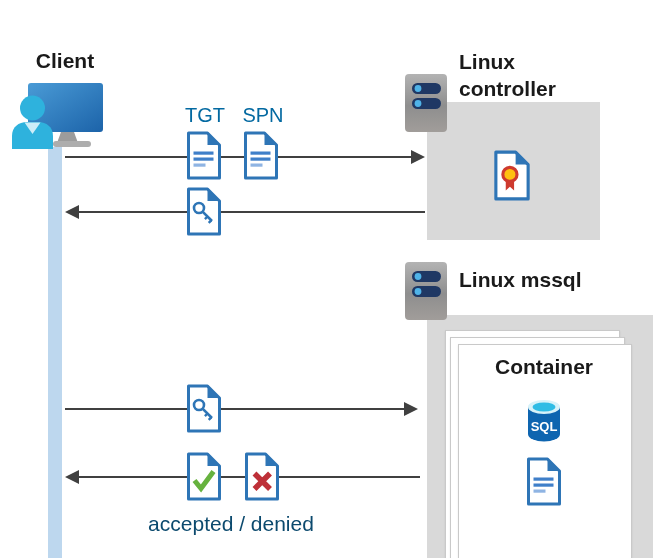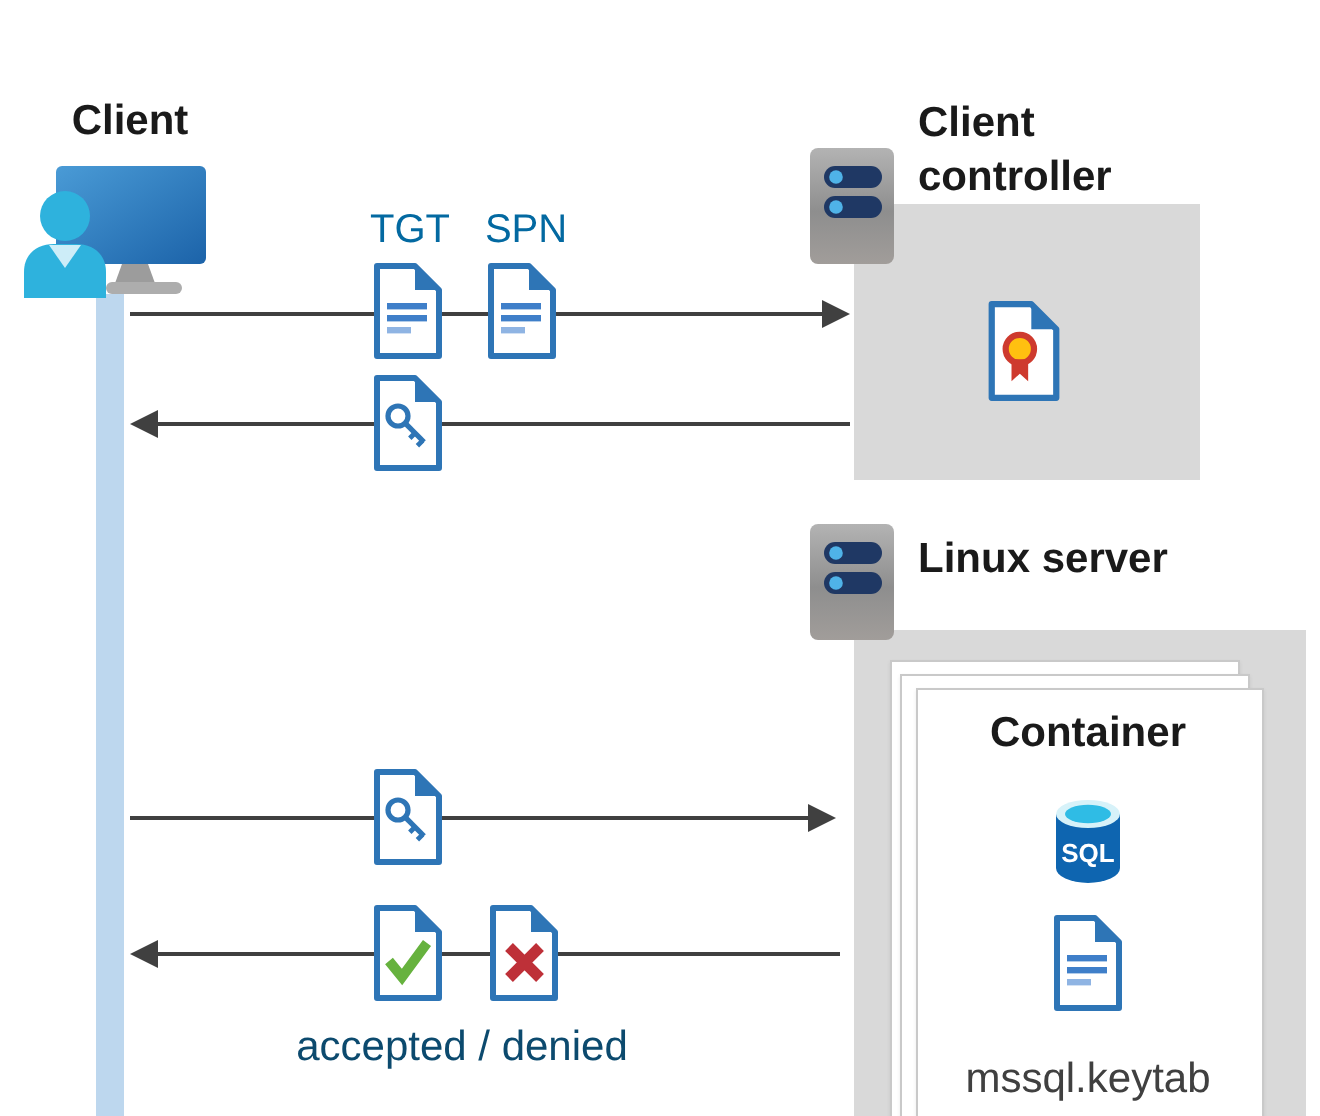--- a/index.html
+++ b/index.html
@@ -59,21 +59,21 @@
     <circle cx="24.5" cy="31" r="12.5" fill="#2EB2DD"></circle>
     <path d="M4 72 v-13 c0-9 6.5-14 15-14 h11 c8.5 0 15 5 15 14 v13 z" fill="#2EB2DD"></path>
     <path d="M16.5 45.5 l8 11.5 8-11.5 z" fill="#CDEDF8"></path>
   </svg>
   <div class="abs lifeline" style="left:48px;top:100px;width:14px;height:445px;"></div>
 
   <div class="abs panel" style="left:427px;top:55px;width:173px;height:138px;"></div>
   <svg class="abs icon" style="left:404px;top:26px;" width="44" height="60" viewBox="0 0 44 60">
     <use href="#srv-base"></use>
   </svg>
-  <div class="abs heading" style="left:459px;top:1px;width:118px;line-height:27px;">Client controller</div>
+  <div class="abs heading" style="left:459px;top:1px;width:118px;line-height:27px;">Linux controller</div>
   <svg class="abs doc" style="left:492px;top:103px;" width="40" height="51" viewBox="0 0 38 49">
     <use href="#doc-base"></use>
     <circle cx="17" cy="23.5" r="6.8" fill="#FFC010" stroke="#CE3A2E" stroke-width="3"></circle>
     <path d="M13 28.5 h8 v10.5 l-4 -3.6 -4 3.6 z" fill="#CE3A2E"></path>
   </svg>
 
   <div class="abs line" style="left:65px;top:109px;width:346px;"></div>
   <div class="abs head-right" style="left:411px;top:103px;"></div>
   <div class="abs label tc" style="left:184px;top:57px;width:42px;">TGT</div>
   <div class="abs label tc" style="left:242px;top:57px;width:42px;">SPN</div>
@@ -96,39 +96,38 @@
     <use href="#doc-base"></use>
     <circle cx="14" cy="21" r="5" fill="none" stroke="#2E75B6" stroke-width="2.6"></circle>
     <path d="M17.8 24.8 L27 34" stroke="#2E75B6" stroke-width="2.6" fill="none"></path>
     <path d="M22.5 29.5 l-2.6 2.6 M26.3 33.3 l-2.6 2.6" stroke="#2E75B6" stroke-width="2.4" fill="none"></path>
   </svg>
 
   <div class="abs panel" style="left:427px;top:268px;width:226px;height:275px;"></div>
   <svg class="abs icon" style="left:404px;top:214px;" width="44" height="60" viewBox="0 0 44 60">
     <use href="#srv-base"></use>
   </svg>
-  <div class="abs heading" style="left:459px;top:221px;width:160px;">Linux server</div>
+  <div class="abs heading" style="left:459px;top:221px;width:160px;">Linux mssql</div>
 
   <div class="abs card" style="left:445px;top:283px;width:173px;height:229px;"></div>
   <div class="abs card" style="left:450px;top:290px;width:173px;height:228px;"></div>
   <div class="abs card" style="left:458px;top:297px;width:172px;height:226px;z-index:1;"></div>
   <div class="abs heading tc" style="left:458px;top:308px;width:172px;z-index:2;text-align:center;">Container</div>
   <svg class="abs icon" style="left:526px;top:351px;" width="36" height="46" viewBox="0 0 36 46">
     <path d="M2 9 v27 a16 7.5 0 0 0 32 0 V9 Z" fill="#0E65B0"></path>
     <ellipse cx="18" cy="9" rx="16" ry="7" fill="#D7F2F9"></ellipse>
     <ellipse cx="18" cy="9" rx="11.5" ry="4.6" fill="#2FBCE5"></ellipse>
     <text x="18" y="33" text-anchor="middle" font-size="13" font-weight="bold" fill="#FFFFFF">SQL</text>
   </svg>
   <svg class="abs doc" style="left:525px;top:410px;" width="38" height="49" viewBox="0 0 38 49">
     <use href="#doc-base"></use>
     <rect x="8.5" y="20.5" width="20" height="3.2" fill="#3F7FC9"></rect>
     <rect x="8.5" y="26.5" width="20" height="3.2" fill="#3F7FC9"></rect>
     <rect x="8.5" y="32.5" width="12" height="3.2" fill="#8FB4E3"></rect>
   </svg>
-  <div class="abs tc" style="left:464px;top:481px;width:160px;font-size:21px;color:#404040;z-index:2;">mssql.keytab</div>
 
   <div class="abs line" style="left:65px;top:361px;width:339px;"></div>
   <div class="abs head-right" style="left:404px;top:355px;"></div>
   <svg class="abs doc" style="left:185px;top:337px;" width="38" height="49" viewBox="0 0 38 49">
     <use href="#doc-base"></use>
     <circle cx="14" cy="21" r="5" fill="none" stroke="#2E75B6" stroke-width="2.6"></circle>
     <path d="M17.8 24.8 L27 34" stroke="#2E75B6" stroke-width="2.6" fill="none"></path>
     <path d="M22.5 29.5 l-2.6 2.6 M26.3 33.3 l-2.6 2.6" stroke="#2E75B6" stroke-width="2.4" fill="none"></path>
   </svg>
 

